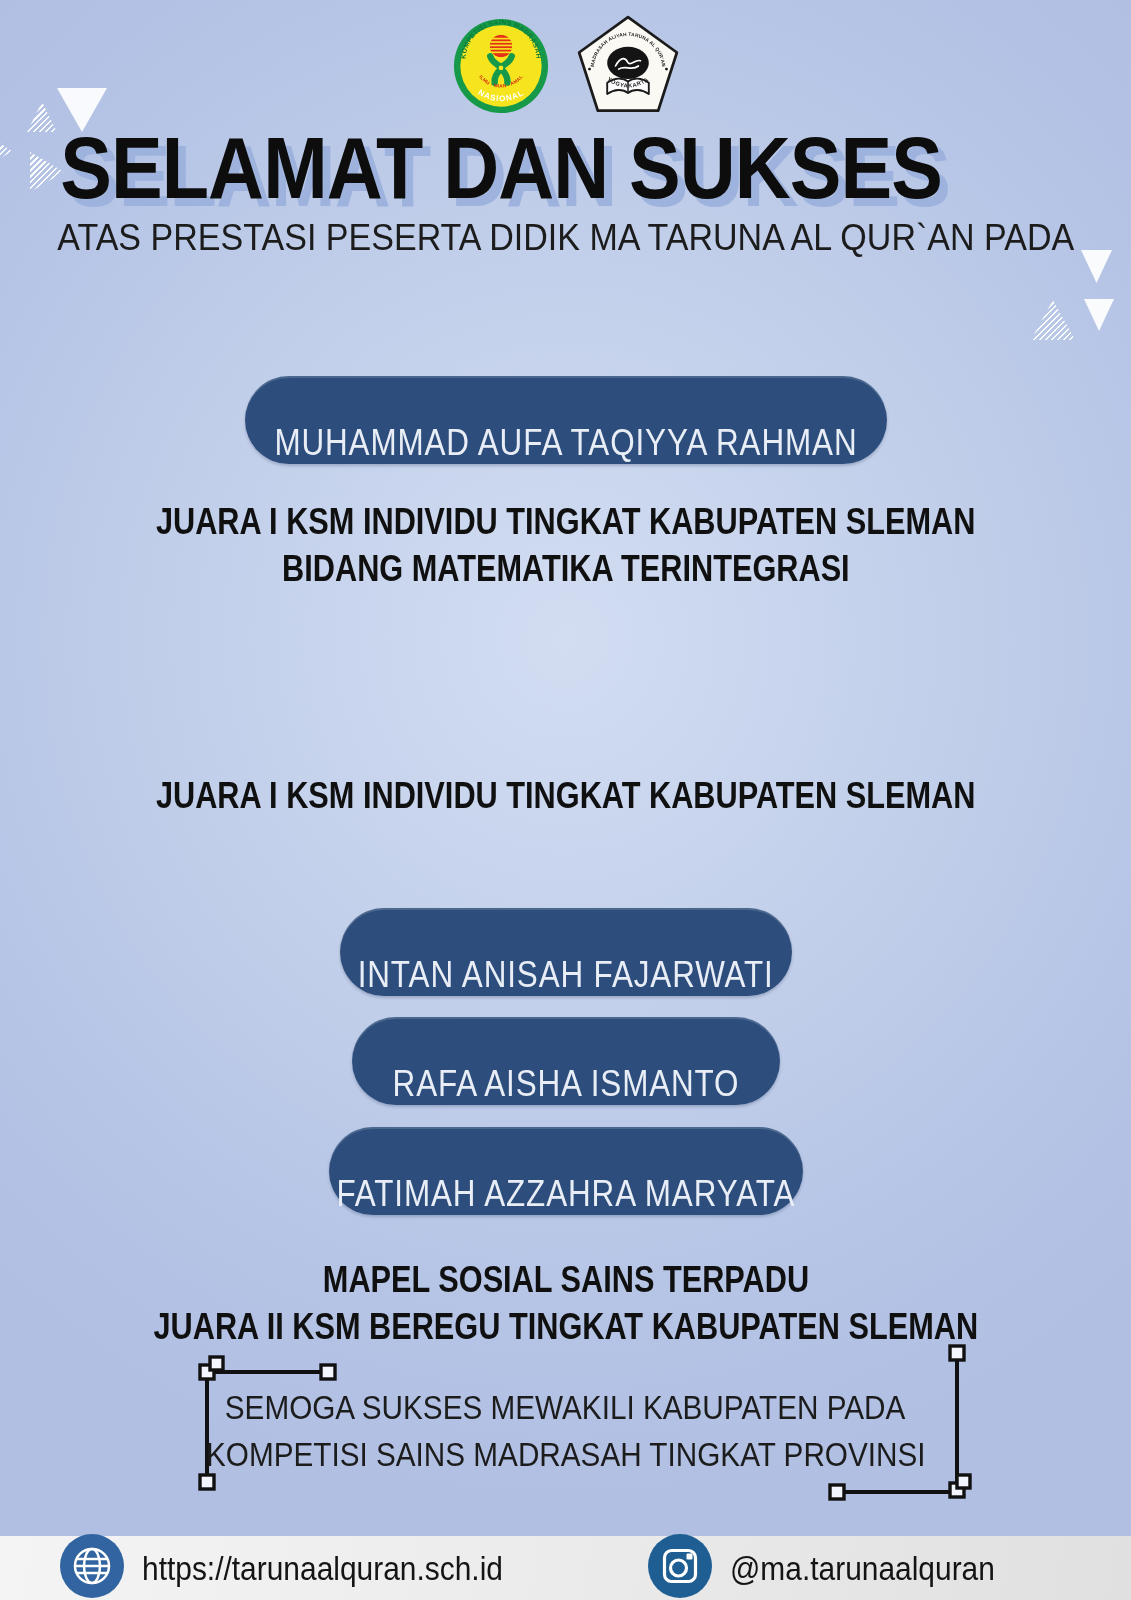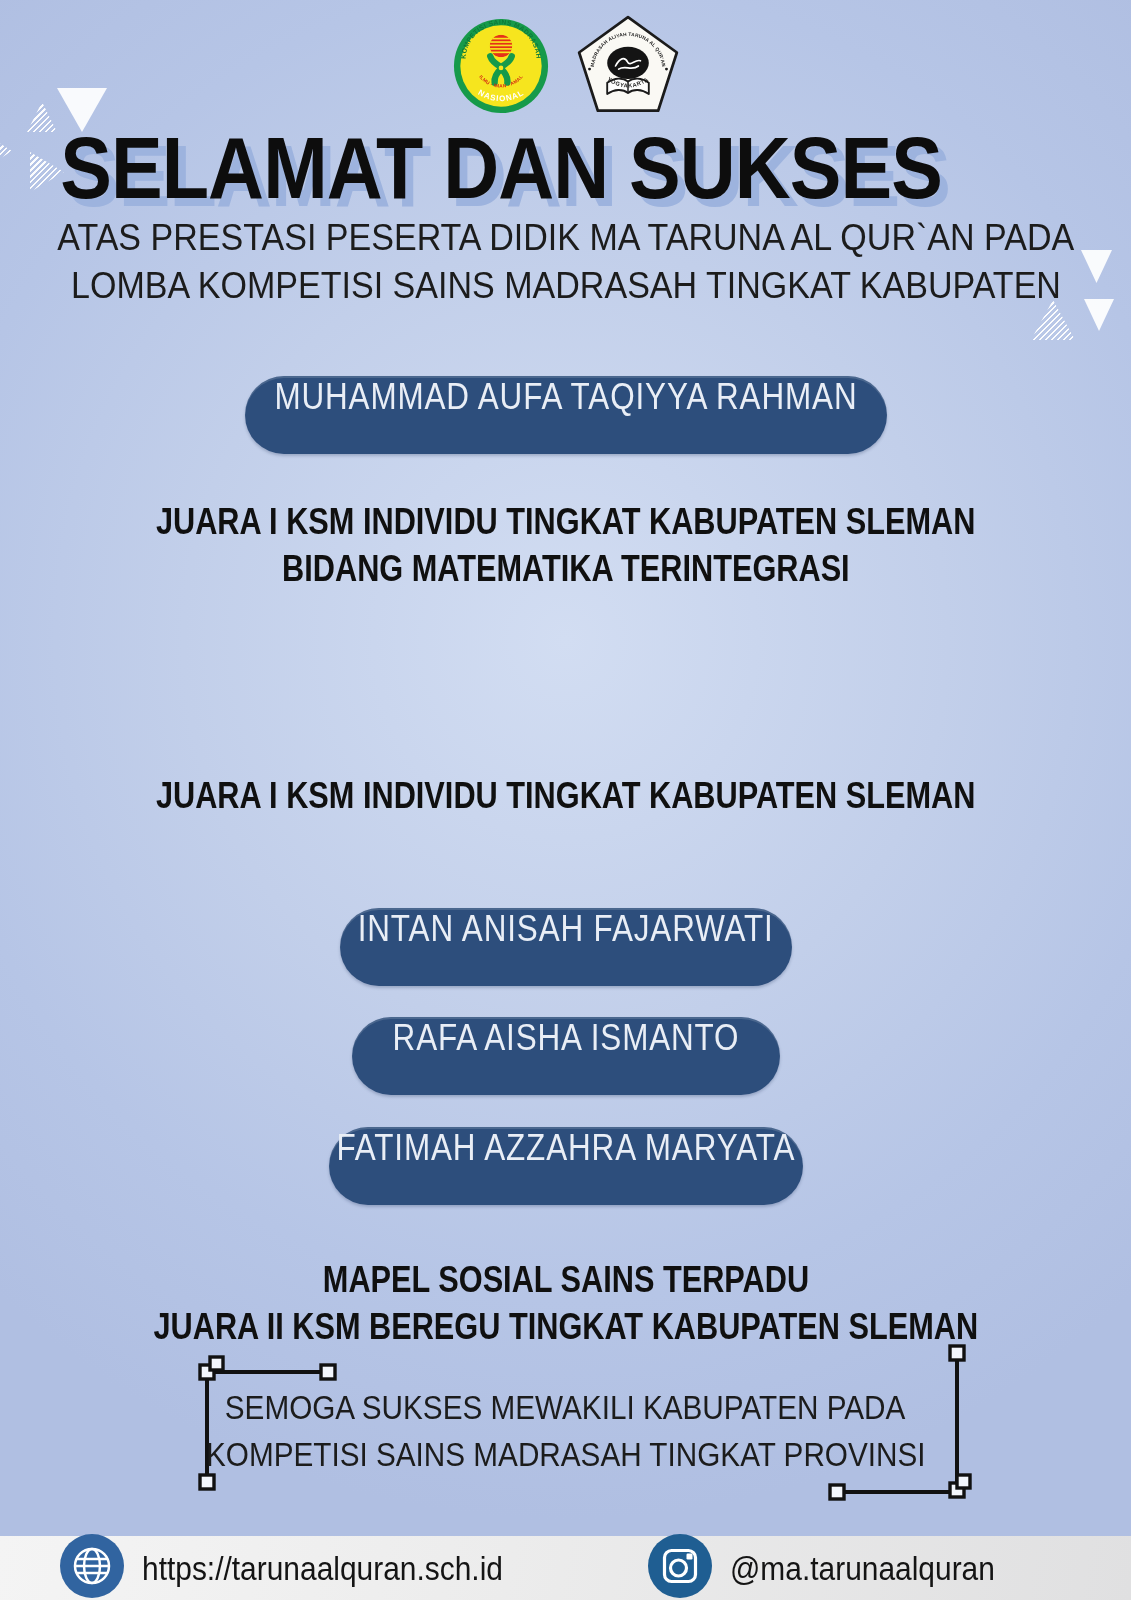--- a/index.html
+++ b/index.html
@@ -20,23 +20,23 @@
   
   .logos-row{position:absolute;top:14px;left:0;right:0;display:flex;justify-content:center;align-items:center;gap:26px;}
   
   .title{position:absolute;top:124px;left:0;right:0;text-align:left;}
   .title h1{margin:0;font-size:88px;line-height:1;font-weight:900;color:#0d0d0d;letter-spacing:-1px;
     display:inline-block;transform:scaleX(0.88);transform-origin:center;
     text-shadow:9px 8px 0 #9db3de;}
   .subtitle{position:absolute;top:214px;left:0;right:0;text-align:center;font-size:37px;line-height:48px;color:#1c1c1c;font-weight:500;}
   .subtitle .cond{display:inline-block;transform:scaleX(0.92);transform-origin:center;white-space:nowrap;}
   
-  .pill{position:absolute;left:50%;transform:translateX(-50%);height:78px;border-radius:44px;
+  .pill{position:absolute;left:50%;transform:translateX(-50%);height:88px;border-radius:44px;
     background:#2d4e7c;box-shadow:inset 0 2px 0 rgba(255,255,255,0.14), 0 2px 3px rgba(30,50,90,0.25);
-    display:flex;align-items:flex-start;justify-content:center;}
+    display:flex;align-items:flex-end;justify-content:center;}
   .pill .label{color:#e9eef6;font-size:37px;font-weight:500;letter-spacing:1px;white-space:nowrap;
     display:inline-block;transform:scaleX(0.85);transform-origin:center;}
   #pill-0-0{top:376px;width:642px;}
   #pill-1-0{top:650px;width:570px;}
   #pill-2-0{top:908px;width:452px;}
   #pill-2-1{top:1017px;width:428px;}
   #pill-2-2{top:1127px;width:474px;}
   
   .ach{position:absolute;left:0;right:0;text-align:center;color:#101010;font-size:37px;font-weight:800;line-height:47px;margin-top:24px;}
   .ach .cond{display:inline-block;transform:scaleX(0.83);transform-origin:center;white-space:nowrap;}
@@ -132,21 +132,20 @@
         </text>
       </svg>
     </span>
   </div>
 
   <div class="title">
     <h1>SELAMAT DAN SUKSES</h1>
   </div>
   <div class="subtitle">
     <div><span class="cond">ATAS PRESTASI PESERTA DIDIK MA TARUNA AL QUR`AN PADA</span></div>
-    <div><span class="cond">LOMBA KOMPETISI SAINS MADRASAH TINGKAT KABUPATEN</span></div>
   </div>
 
   <div class="pill" id="pill-0-0">
     <span class="label">MUHAMMAD AUFA TAQIYYA RAHMAN</span>
   </div>
   <div class="ach" id="ach-0">
     <div><span class="cond">JUARA I KSM INDIVIDU TINGKAT KABUPATEN SLEMAN</span></div>
     <div><span class="cond">BIDANG MATEMATIKA TERINTEGRASI</span></div>
   </div>
 

